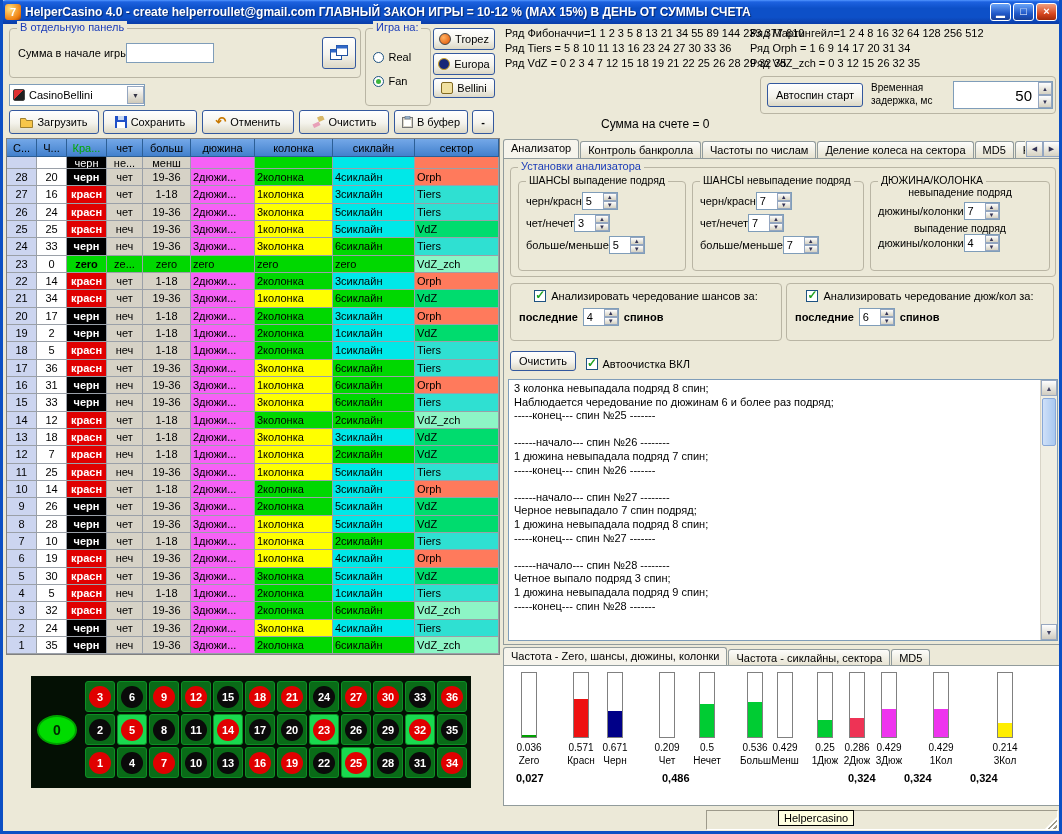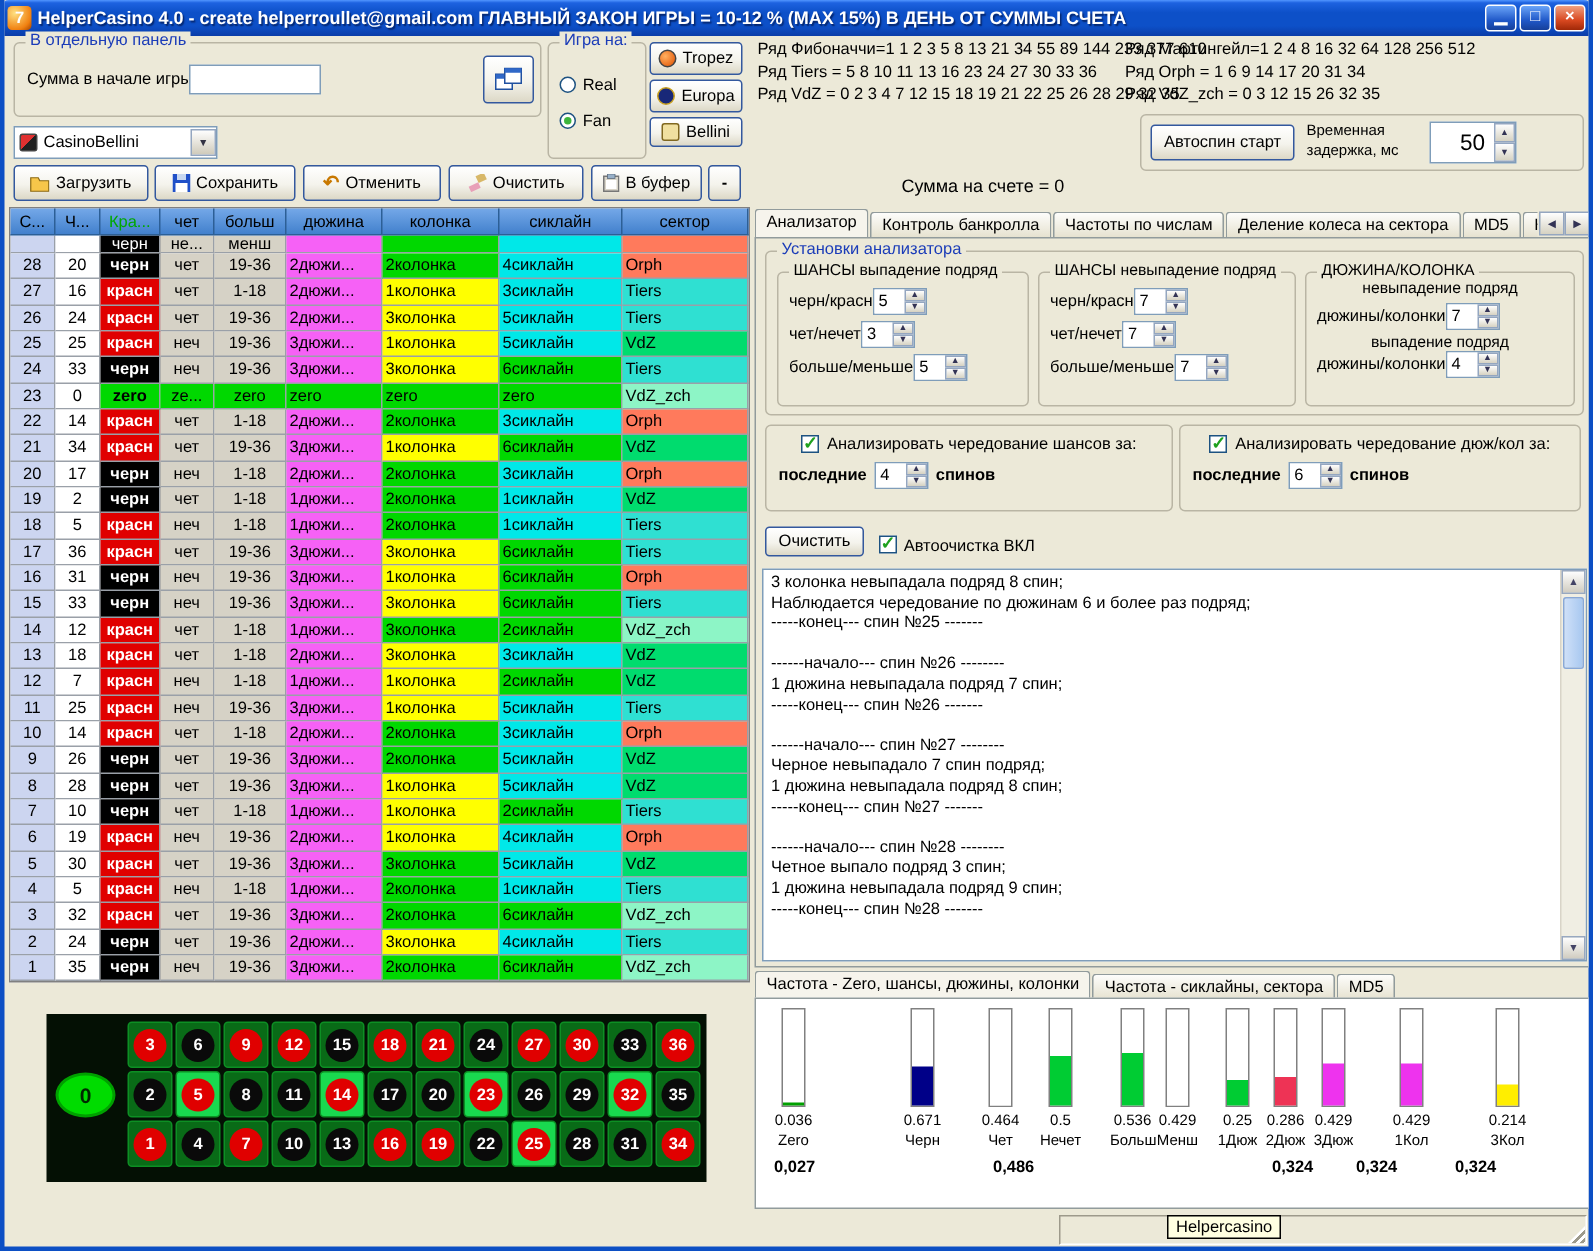--- a/index.html
+++ b/index.html
@@ -40,21 +40,21 @@
   .radio { display:inline-block; width:11px; height:11px; border:1px solid #1d5281;
     border-radius:50%; background:#fff; position:relative; vertical-align:-2px; }
   .radio.sel::after { content:""; position:absolute; inset:2px; background:#3db53d; border-radius:50%; }
   .cico { display:inline-block; width:12px; height:12px; border-radius:50%; border:1px solid #444; }
 
   .spinbox { display:inline-flex; height:18px; border:1px solid #7f9db9; background:#fff; vertical-align:middle; }
   .spin-val { min-width:20px; padding:0 3px; font-size:11px; display:flex; align-items:center; background:#fff; }
   .spin-arrows { display:flex; flex-direction:column; width:14px; }
   .sp-b { flex:1; font-size:6px; line-height:6px; display:flex; align-items:center; justify-content:center;
     background:linear-gradient(#fefefe,#d6d2c2); border:1px solid #94a6c0; color:#335; }
-  .spinbox.big { height:28px; } .spinbox.big .spin-val { min-width:42px; font-size:15px; justify-content:flex-end; padding-right:6px; }
+  .spinbox.big { height:28px;padding-left:42px; } .spinbox.big .spin-val { min-width:42px; font-size:15px; justify-content:flex-end; padding-right:6px; }
 
   
   #spins-table { position:absolute; left:3px; top:138px; width:494px; height:517px;
     background:#fff; border:1px solid #808080; display:flex; flex-direction:column; }
   .t-grid { display:grid; grid-template-columns:30px 30px 40px 36px 48px 64px 78px 82px 84px; }
   .t-head { height:18px; background:linear-gradient(#74a8e8,#3f7ecb); flex:0 0 18px; }
   .t-head .t-cell { border-right:1px solid #2c5f96; border-bottom:1px solid #2c5f96;
     justify-content:center; font-size:11px; }
   .t-head .t-cell:nth-child(3) { color:#00a800; }
   .t-partial { height:12px; flex:0 0 12px; overflow:hidden; }
@@ -884,32 +884,39 @@
       <div class="tab">MD5</div>
     </div>
   <div class="page" id="freq-page" style="left:500px;top:665px;width:558px;height:141px;">
       <div class="bar-item" style="left: 10px;">
         <div class="bar-box">
           <div class="bar-fill" style="height: 2px; background: rgb(0, 160, 0);"></div>
         </div>
         <div class="bar-val">0.036</div>
         <div class="bar-name">Zero</div>
       </div>
+      <div class="bar-item" style="left: 62px;">
+        <div class="bar-box">
+          <div class="bar-fill" style="height: 38px; background: rgb(238, 17, 17);"></div>
+        </div>
+        <div class="bar-val">0.571</div>
+        <div class="bar-name">Красн</div>
+      </div>
       <div class="bar-item" style="left: 96px;">
         <div class="bar-box">
           <div class="bar-fill" style="height: 26px; background: rgb(0, 0, 136);"></div>
         </div>
         <div class="bar-val">0.671</div>
         <div class="bar-name">Черн</div>
       </div>
       <div class="bar-item" style="left: 148px;">
         <div class="bar-box">
           <div class="bar-fill" style="height: 31px; background: rgb(255, 255, 255);"></div>
         </div>
-        <div class="bar-val">0.464</div>
+        <div class="bar-val">0.209</div>
         <div class="bar-name">Чет</div>
       </div>
       <div class="bar-item" style="left: 188px;">
         <div class="bar-box">
           <div class="bar-fill" style="height: 33px; background: rgb(0, 204, 51);"></div>
         </div>
         <div class="bar-val">0.5</div>
         <div class="bar-name">Нечет</div>
       </div>
       <div class="bar-item" style="left: 236px;">

